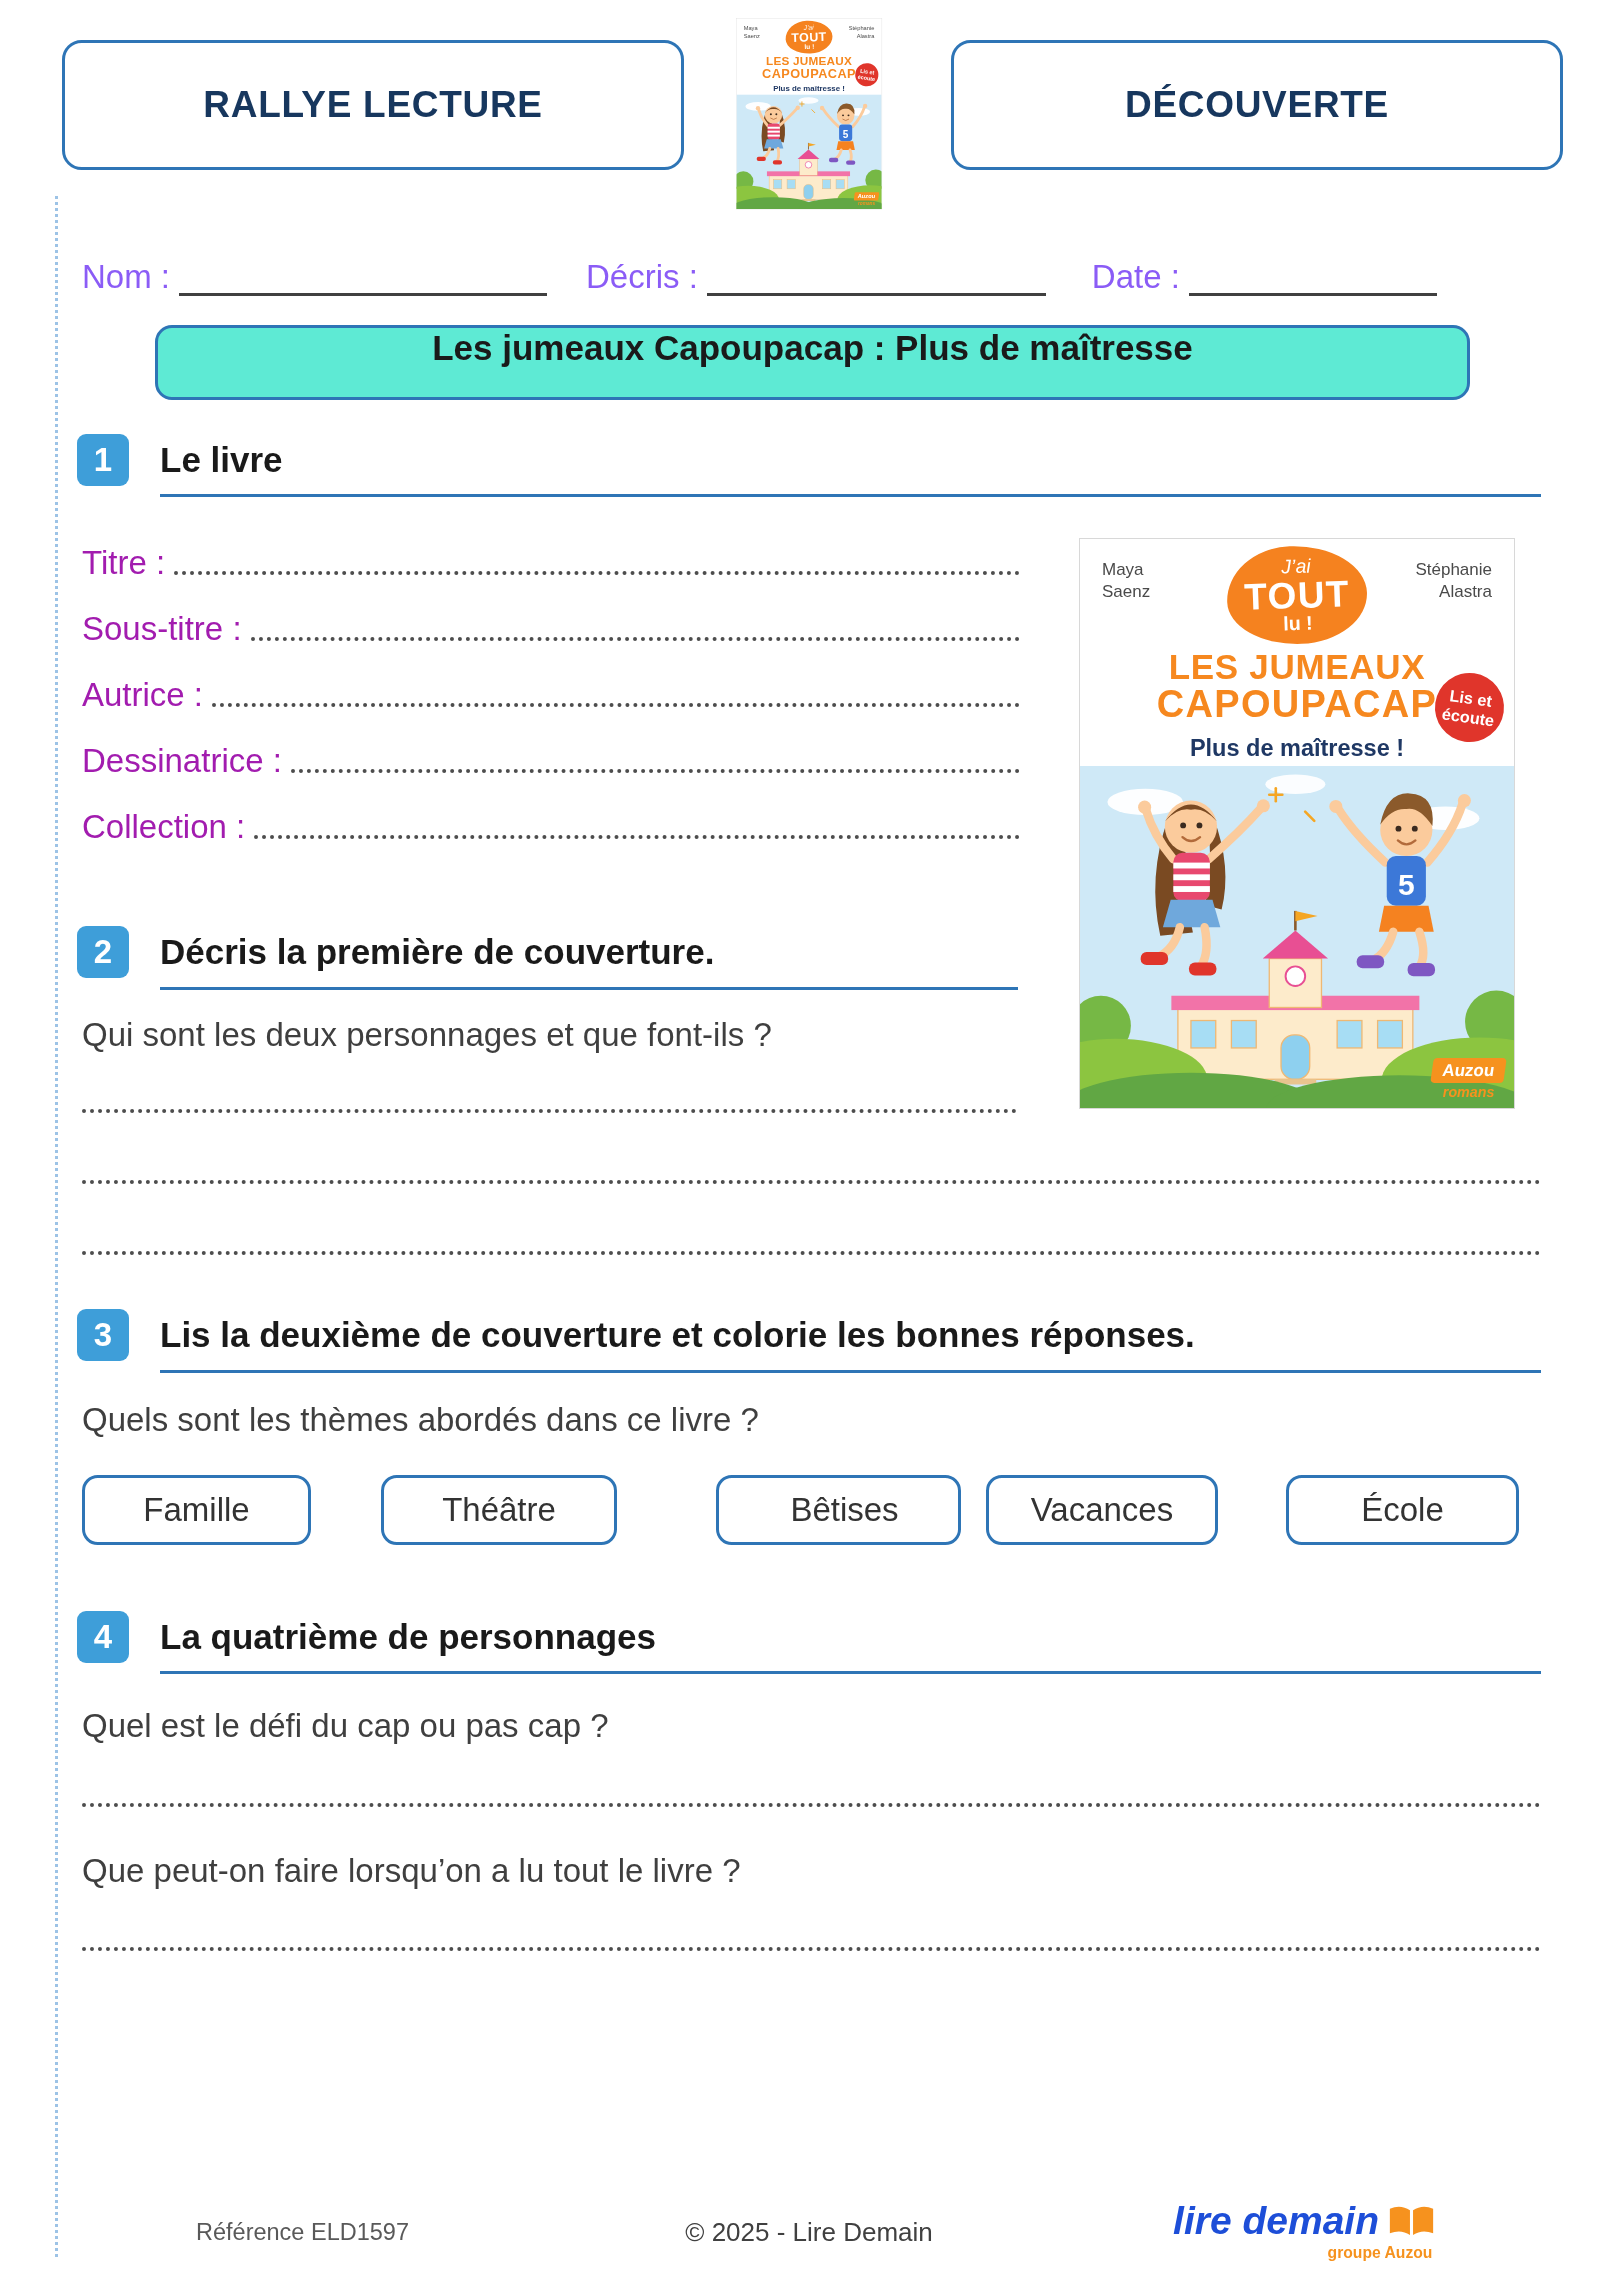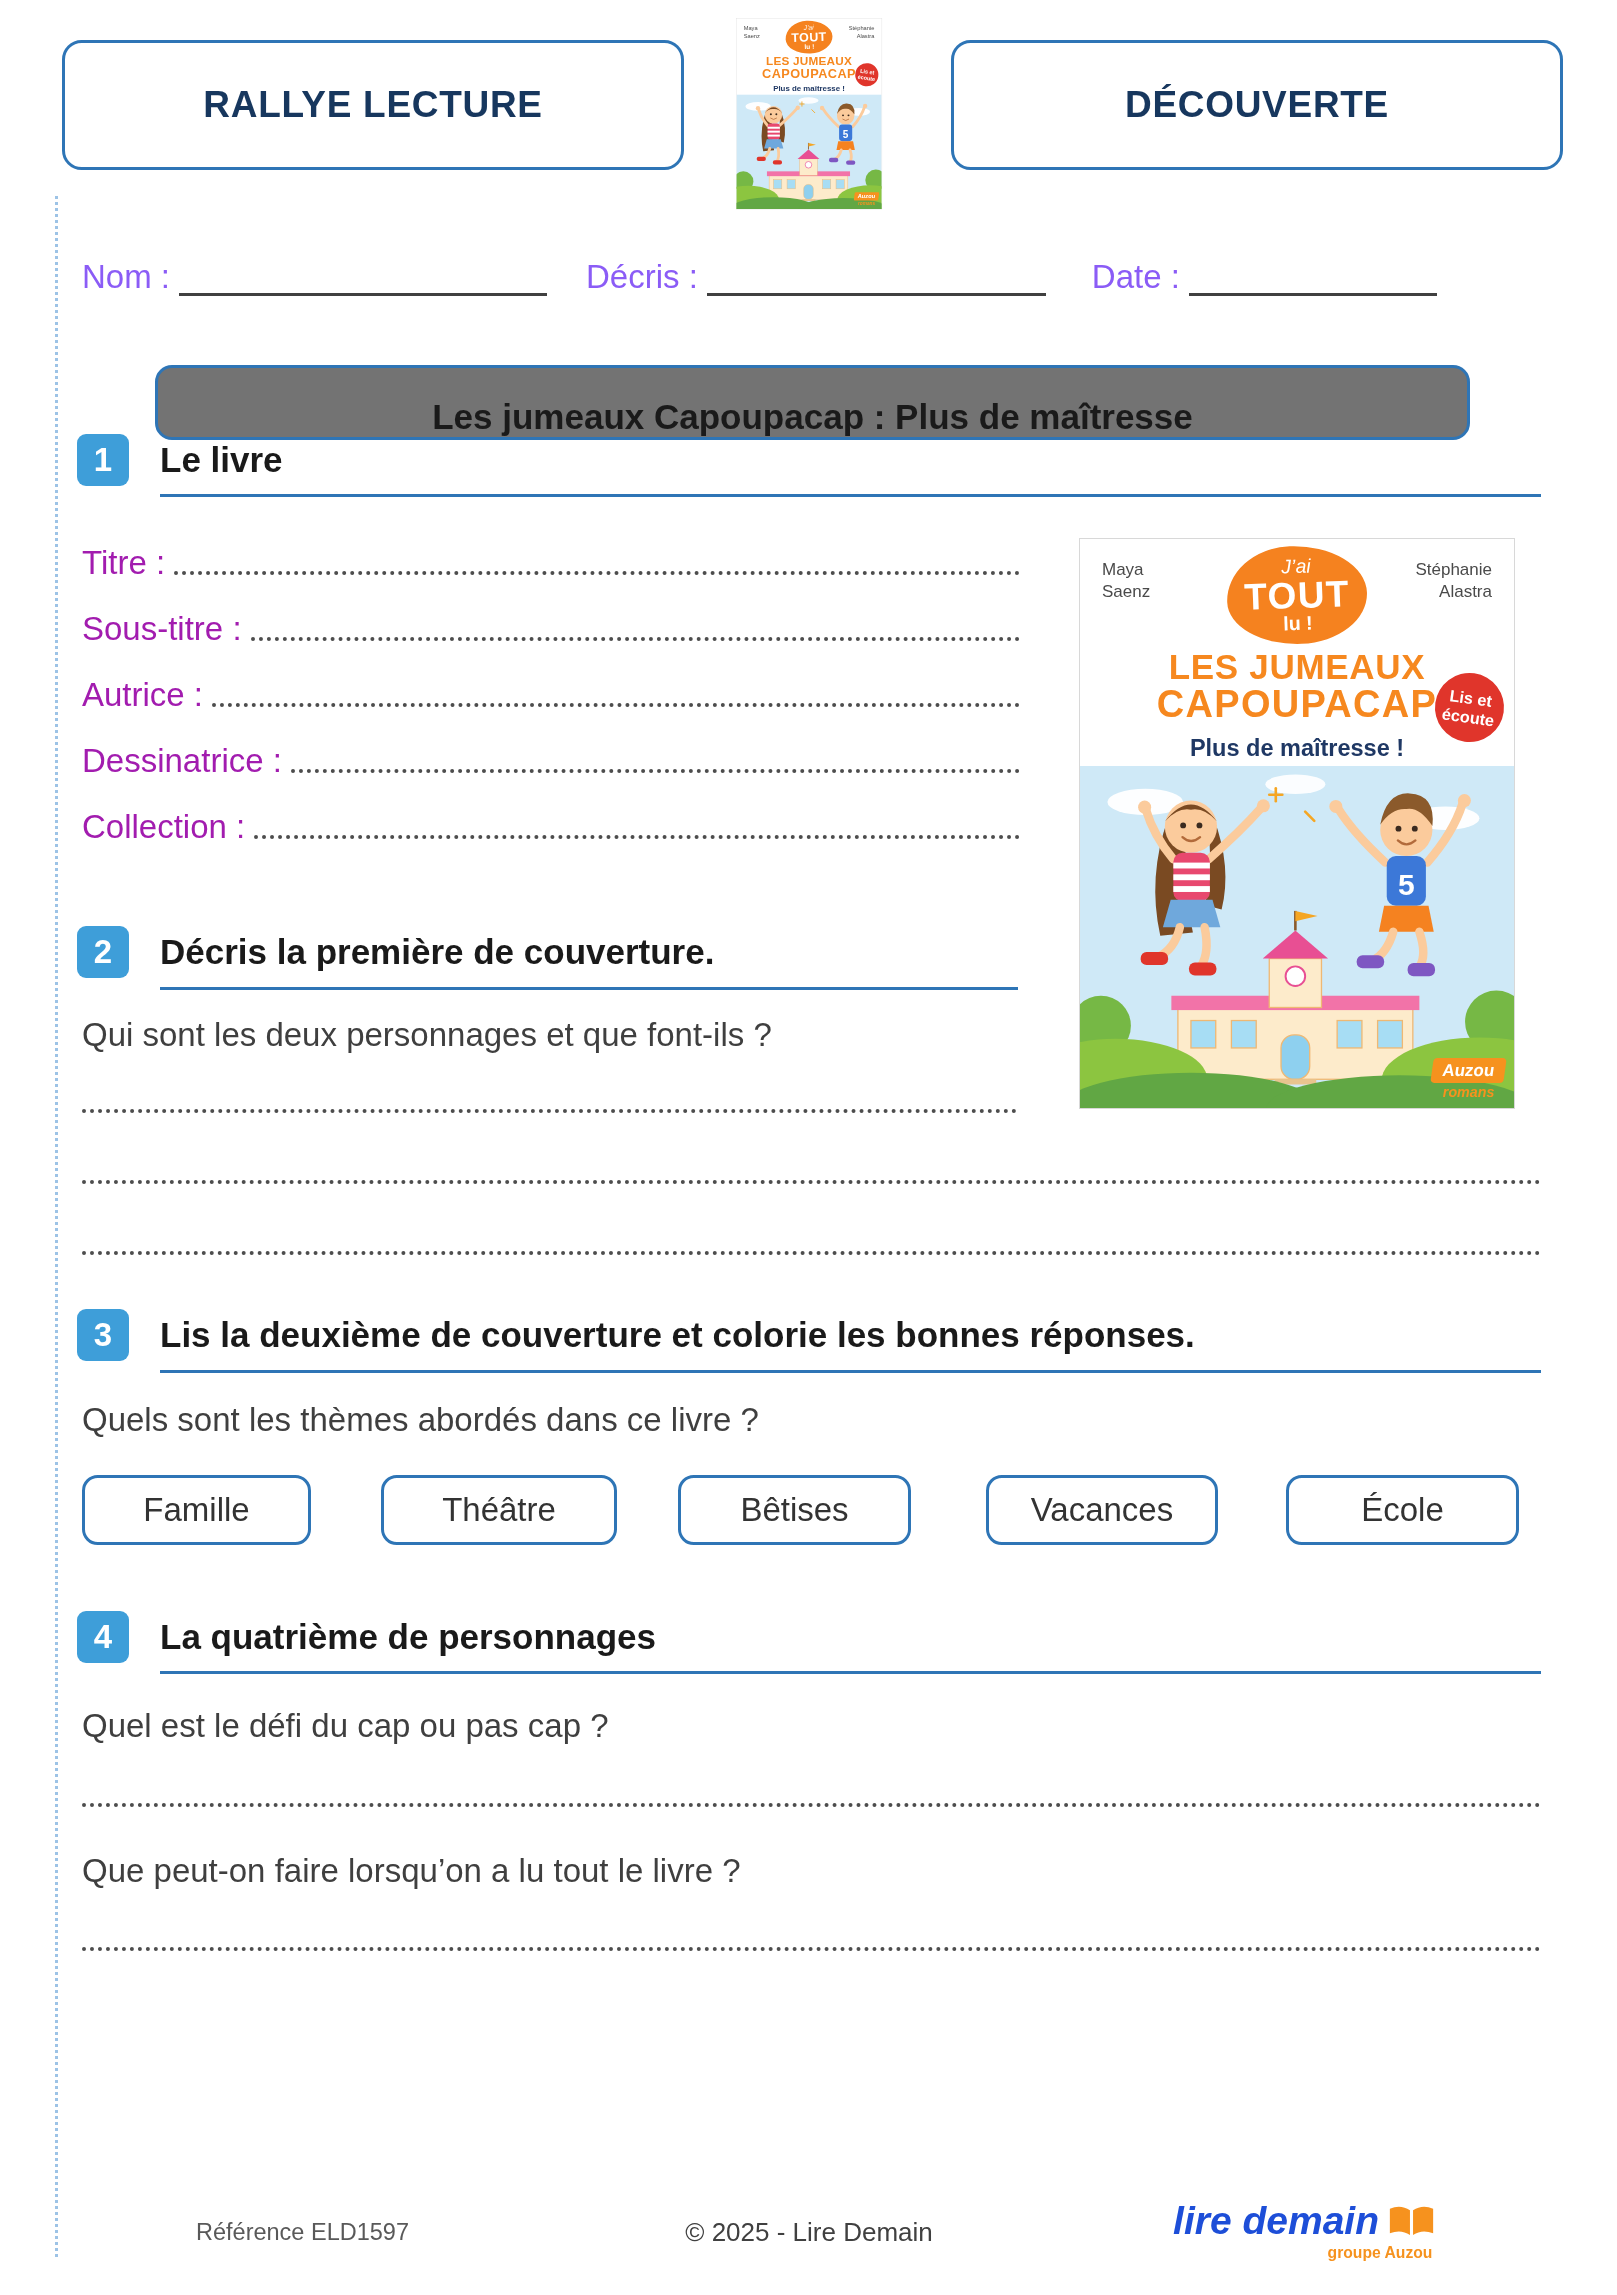--- a/index.html
+++ b/index.html
@@ -17,22 +17,22 @@
   .badge-box.left{left:62px;top:40px;width:616px;}
   .badge-box.right{left:951px;top:40px;width:606px;}
 
   
   .id-row{position:absolute;left:82px;top:258px;width:1461px;display:flex;align-items:flex-end;}
   .id-label{font-size:33px;color:#8b5cf6;white-space:nowrap;}
   .id-line{display:inline-block;border-bottom:3.3px solid #404040;height:30px;margin-left:9px;}
 
   
   .title-box{position:absolute;left:155px;top:325px;width:1309px;height:69px;
-             border:3.9px solid #2E75B6;border-radius:17px;display:flex;align-items:flex-end;justify-content:center;
-             font-size:35px;font-weight:bold;color:#1A1A1A;background:#737373;margin-top:40px;}
+             border:3.9px solid #2E75B6;border-radius:17px;display:flex;align-items:flex-start;justify-content:center;
+             font-size:35px;font-weight:bold;color:#1A1A1A;background:#5eead4;}
 
   
   .section{position:absolute;left:77px;display:flex;align-items:center;height:52px;}
   .sec-num{width:52px;height:52px;background:#3E9ED9;border-radius:9px;color:#fff;
            display:flex;align-items:center;justify-content:center;font-size:33px;font-weight:bold;flex:0 0 52px;}
   .sec-heading{margin-left:31px;font-size:35px;font-weight:bold;color:#1A1A1A;white-space:nowrap;}
   .sec-underline{position:absolute;height:3.3px;background:#2E75B6;}
 
   
   .book-form{position:absolute;left:82px;top:515px;width:938px;}
@@ -372,21 +372,21 @@
   <div class="sec-underline" style="left:160px;top:1370px;width:1381px;"></div>
 
   <div class="question" style="left:82px;top:1401px;">Quels sont les thèmes abordés dans ce livre ?</div>
 
   <div class="theme" style="left:82px;width:223px;">
     <span>Famille</span>
   </div>
   <div class="theme" style="left:381px;width:230px;">
     <span>Théâtre</span>
   </div>
-  <div class="theme" style="left:678px;width:227px;">
+  <div class="theme" style="left:716px;width:227px;padding-left:12px;">
     <span>Bêtises</span>
   </div>
   <div class="theme" style="left:986px;width:226px;">
     <span>Vacances</span>
   </div>
   <div class="theme" style="left:1286px;width:227px;">
     <span>École</span>
   </div>
 
   <div class="section" style="top:1611px;">

